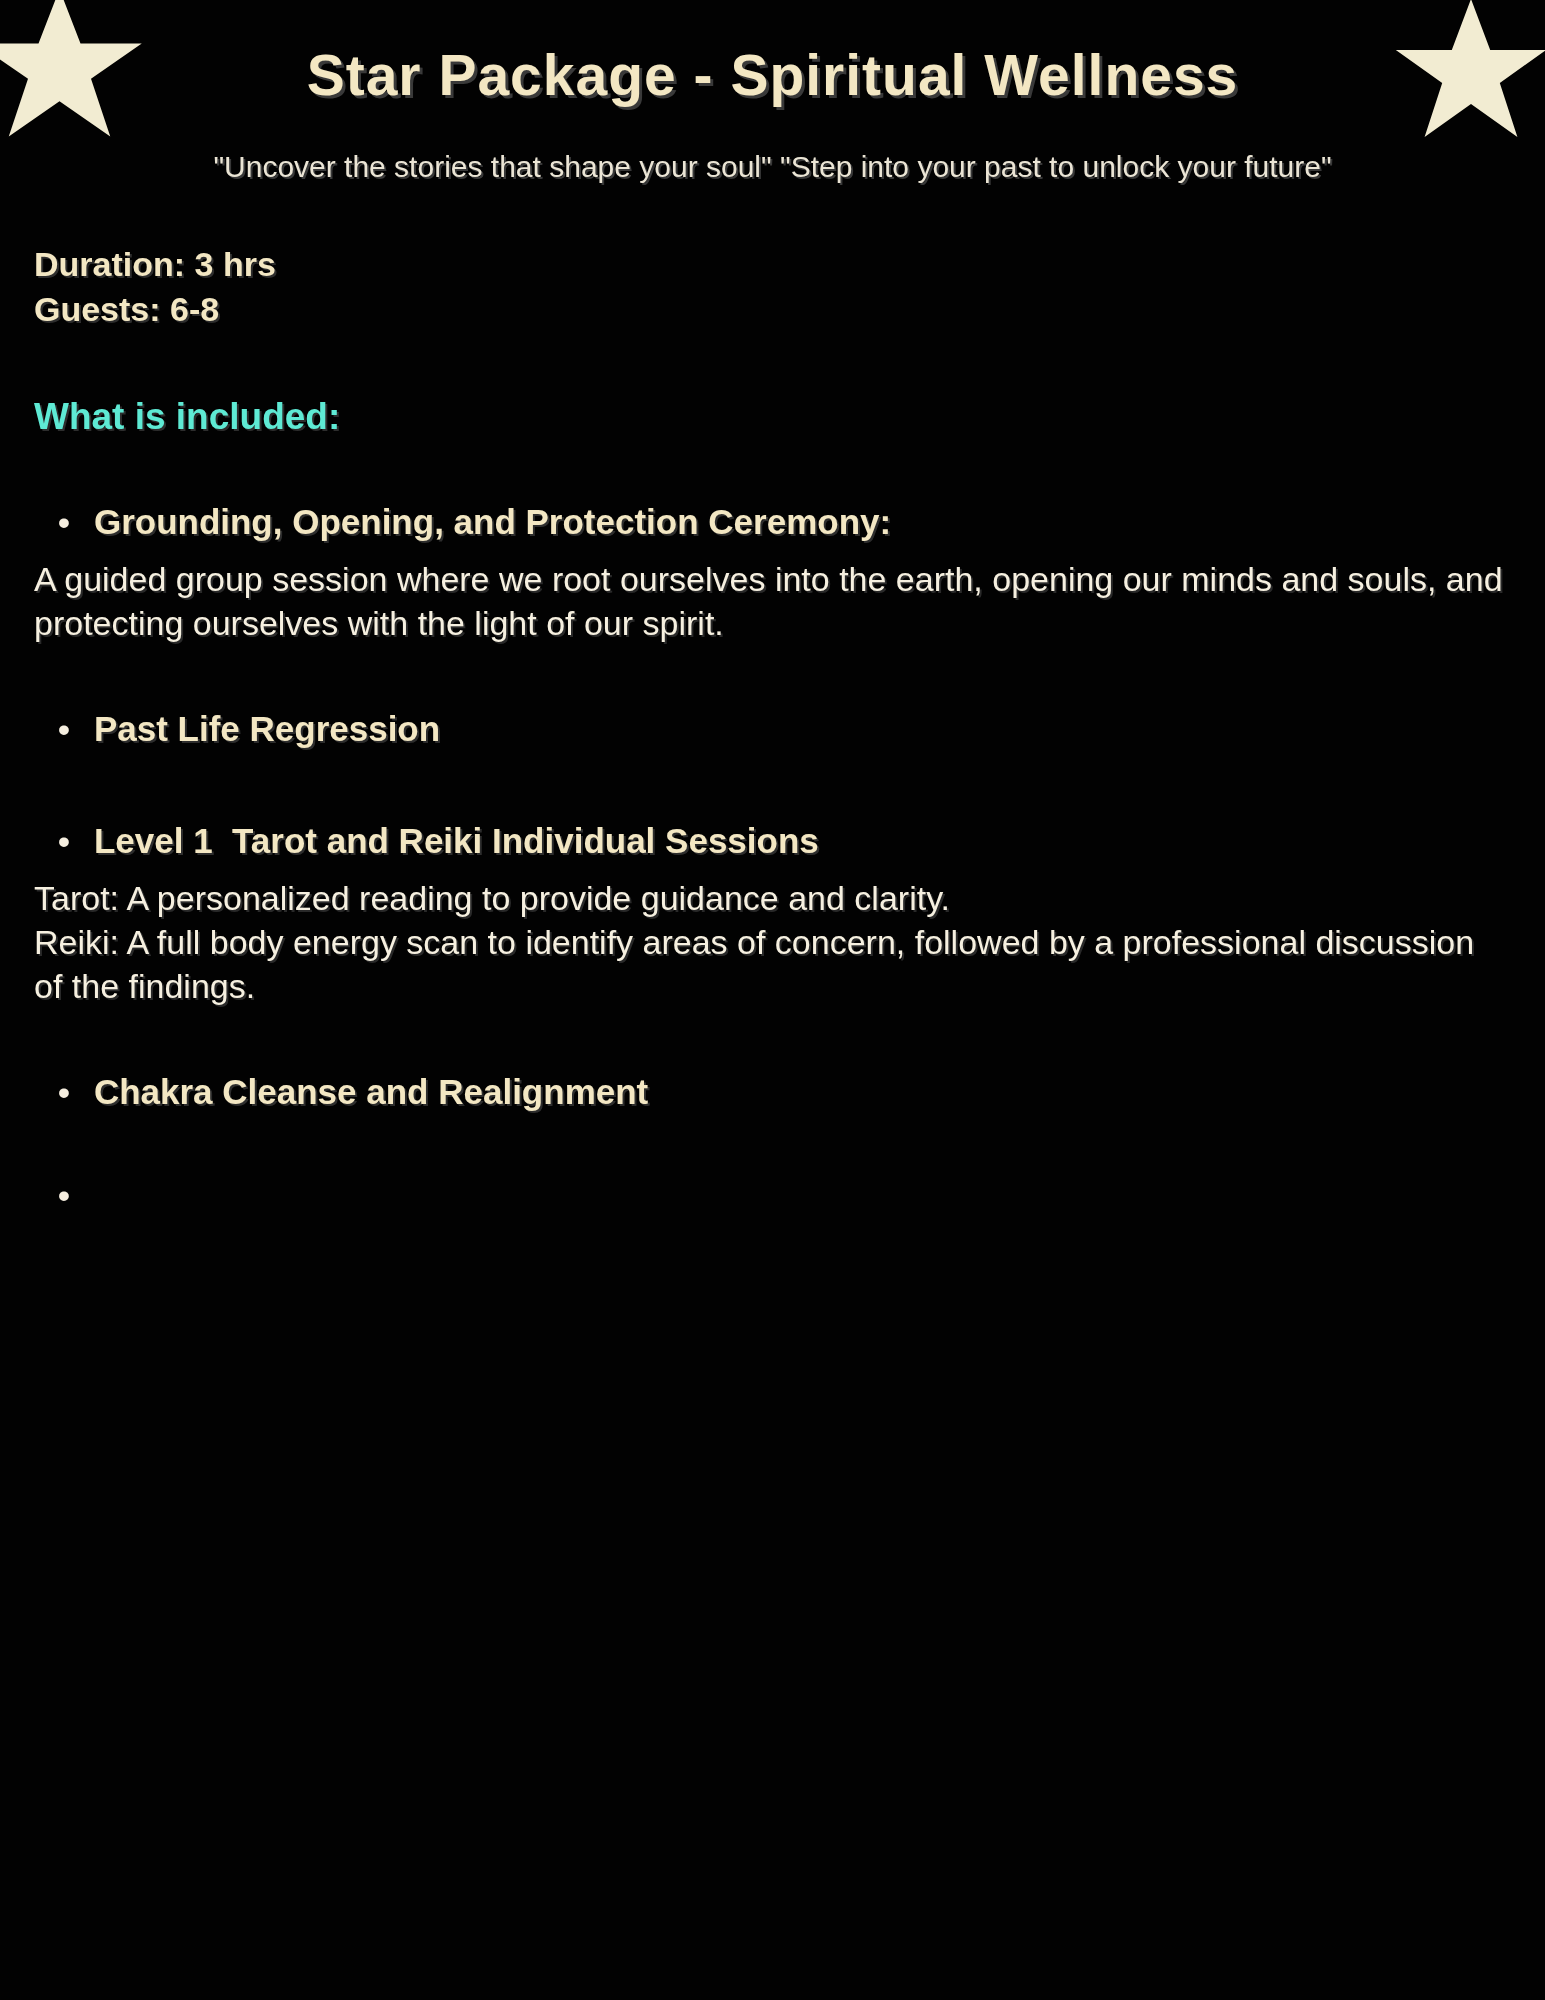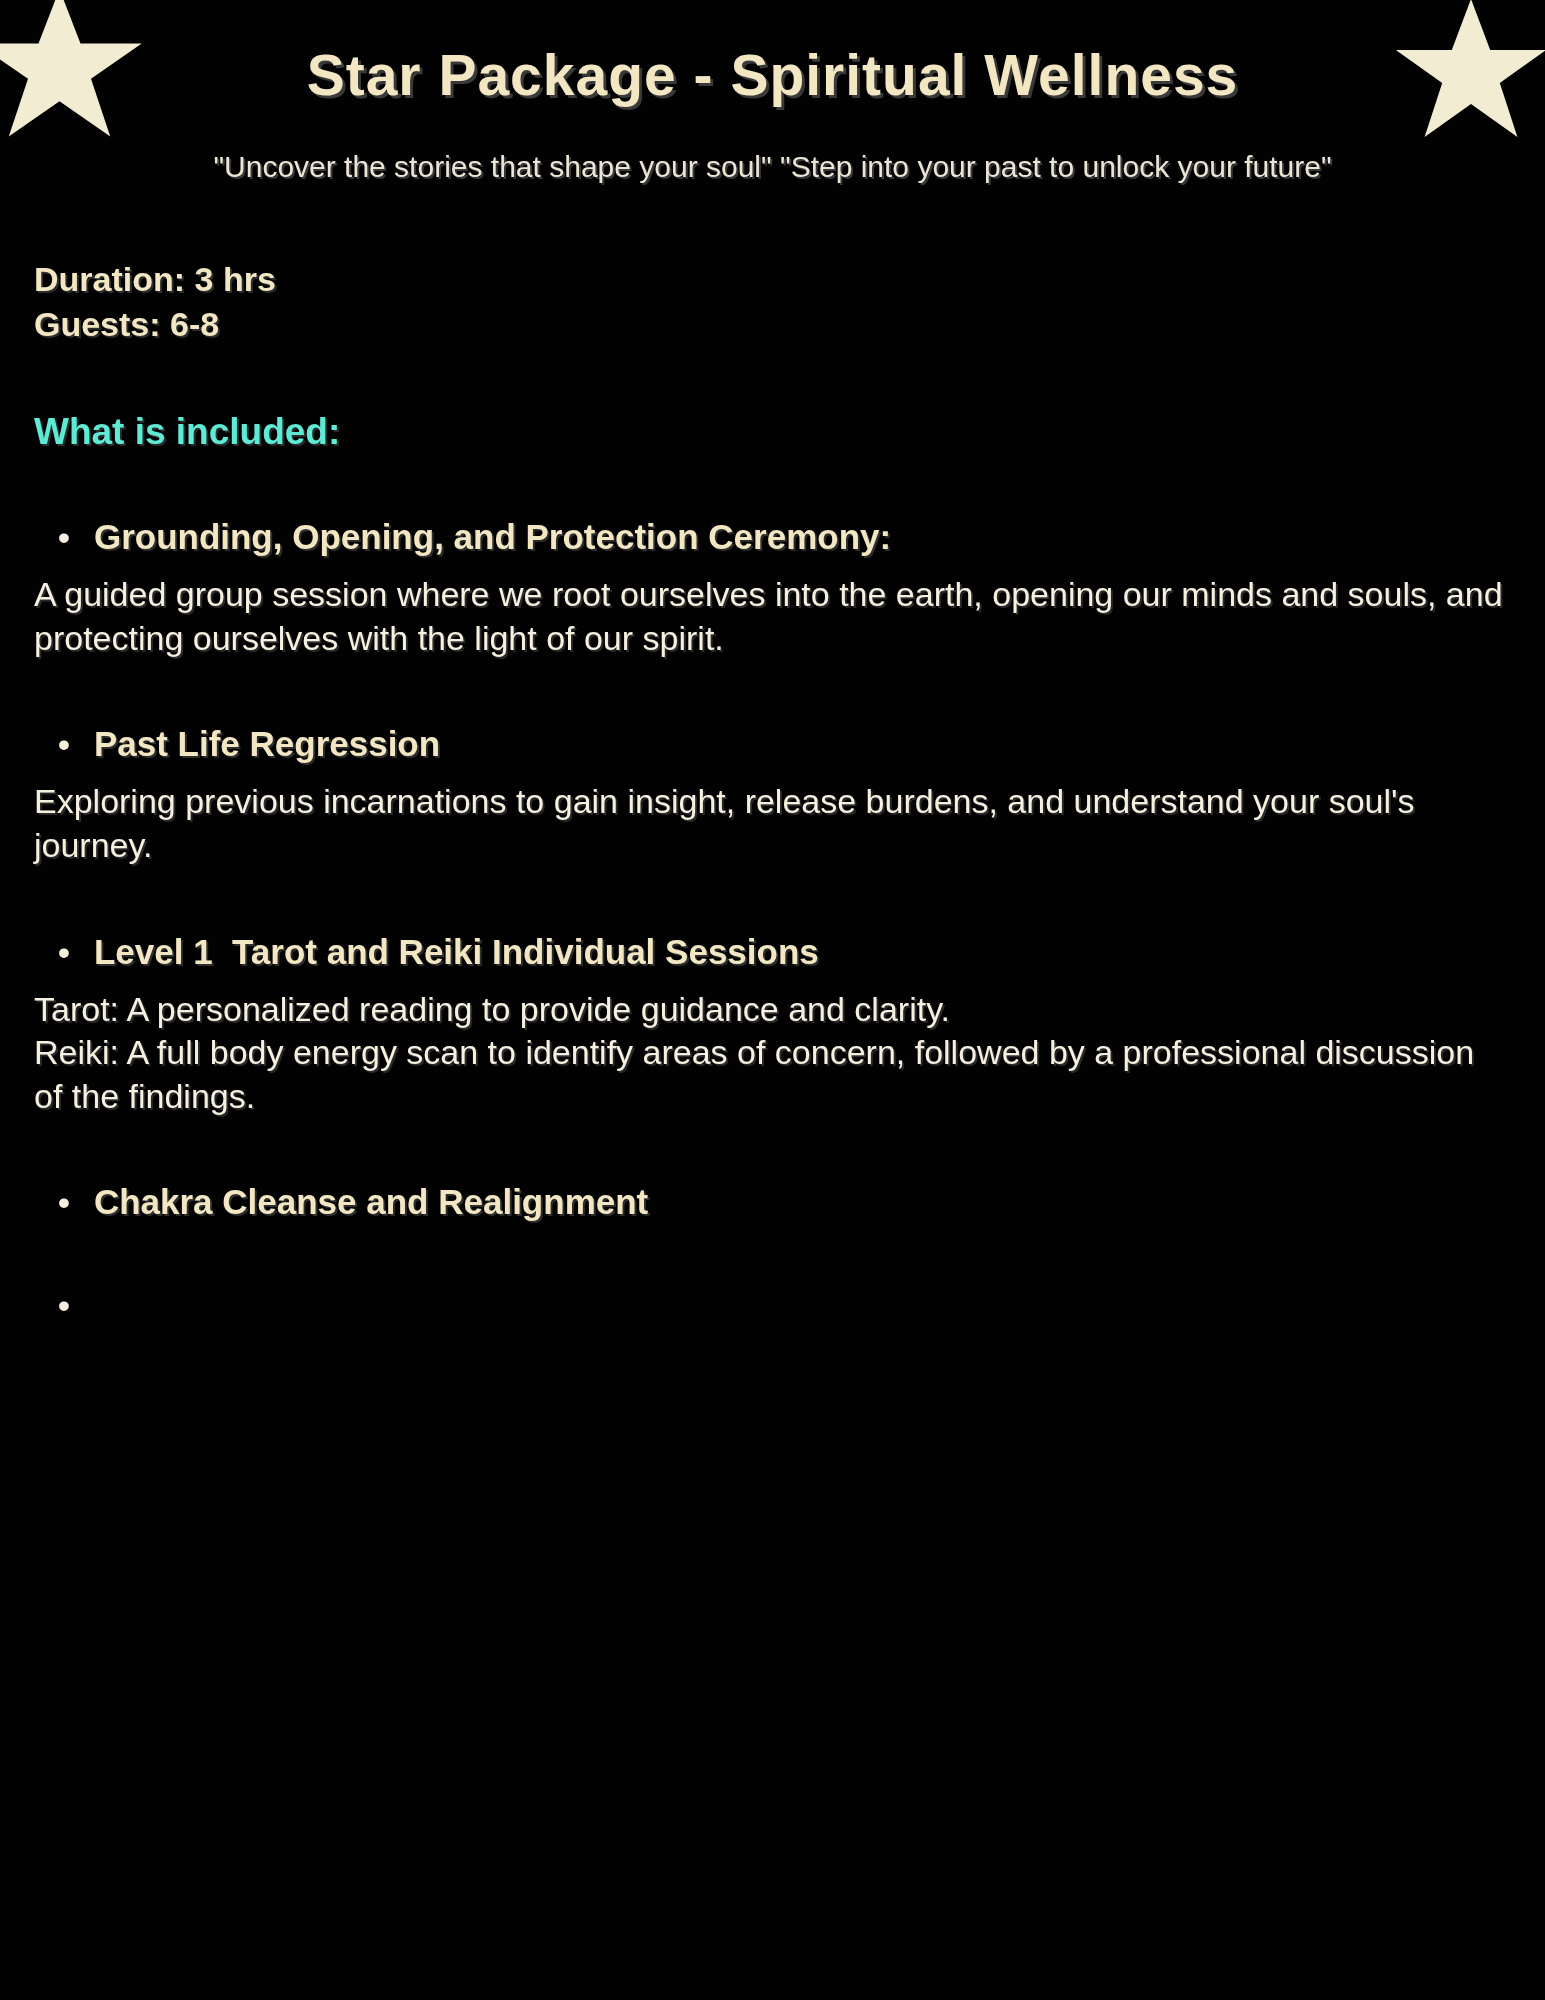--- a/index.html
+++ b/index.html
@@ -46,21 +46,21 @@
     padding-top: 42px;
     text-align: center;
     font-size: 30px;
     color: #ebe5d5;
     text-shadow: 2px 2px 0 rgba(110,110,110,0.5);
   }
   .content {
     padding: 0 34px 0 34px;
   }
   .details {
-    margin-top: 73px;
+    margin-top: 58px;
     font-size: 34px;
     font-weight: bold;
     color: #f3e7c3;
     line-height: 1.33;
     text-shadow: 2px 2px 0 rgba(110,110,110,0.4);
   }
   .details p { margin: 0; }
   .included-heading {
     margin: 0;
     margin-top: 64px;
@@ -132,21 +132,20 @@
         <h3 class="item-title">Grounding, Opening, and Protection Ceremony:</h3>
       </div>
       <p class="item-body">A guided group session where we root ourselves into the earth, opening our minds and souls, and protecting ourselves with the light of our spirit.</p>
     </section>
 
     <section class="item">
       <div class="item-title-row">
         <span class="bullet">•</span>
         <h3 class="item-title">Past Life Regression</h3>
       </div>
-      <p class="item-body">Exploring previous incarnations to gain insight, release burdens, and understand your soul's journey.</p>
     </section>
 
     <section class="item">
       <div class="item-title-row">
         <span class="bullet">•</span>
         <h3 class="item-title">Level 1  Tarot and Reiki Individual Sessions</h3>
       </div>
       <p class="item-body">Tarot: A personalized reading to provide guidance and clarity.
 Reiki: A full body energy scan to identify areas of concern, followed by a professional discussion of the findings.</p>
     </section>

